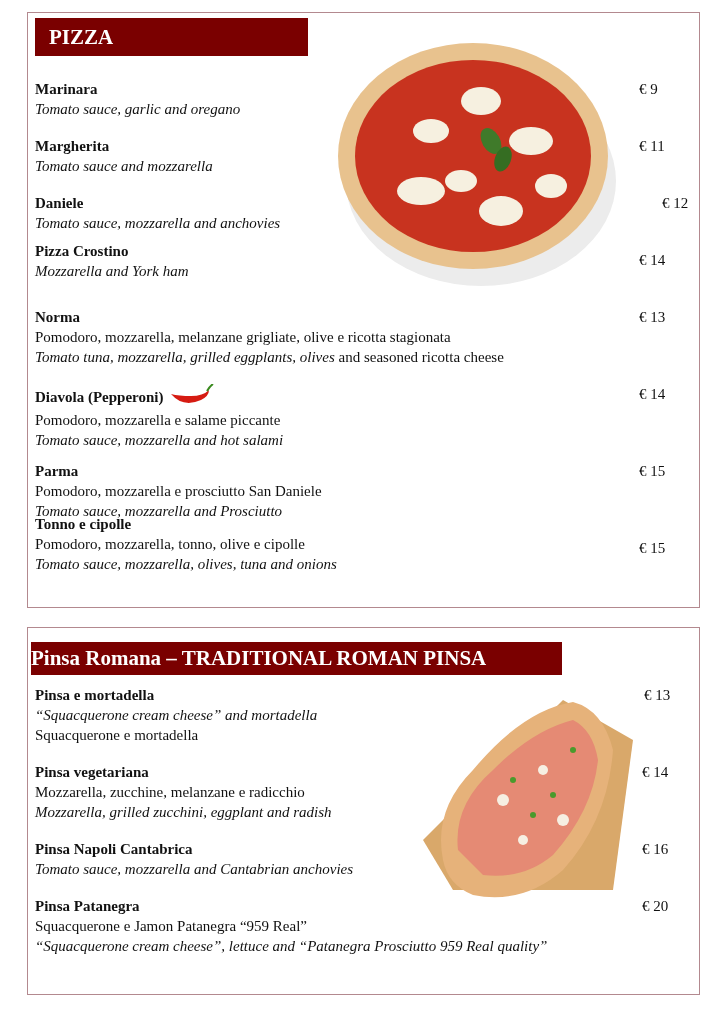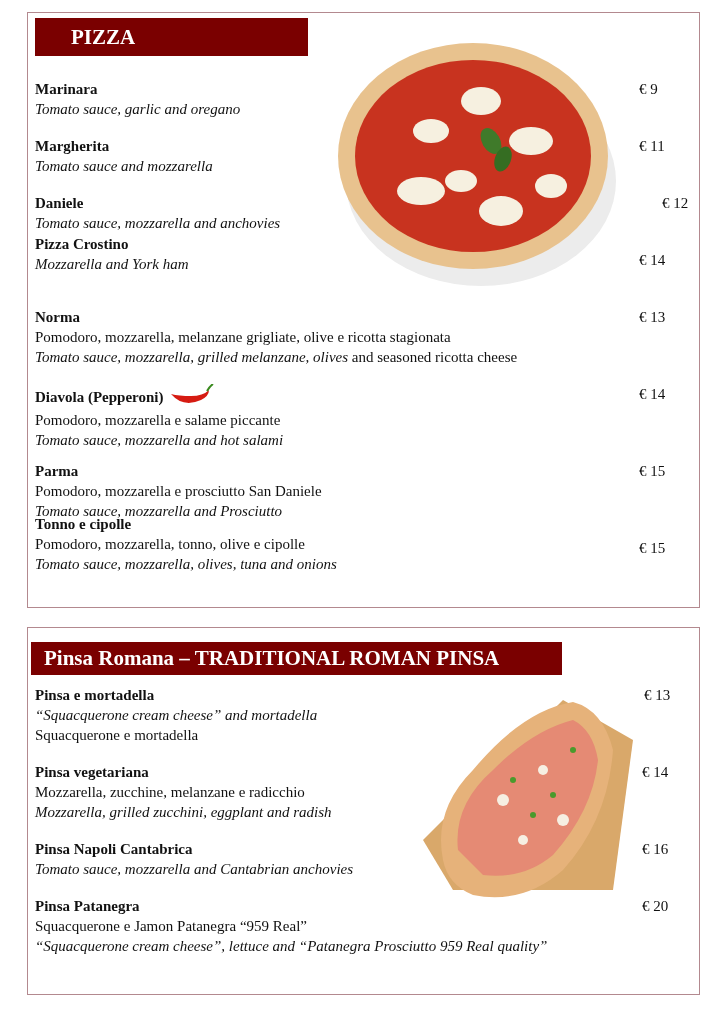--- a/index.html
+++ b/index.html
@@ -2,22 +2,22 @@
 <html><head>
 <meta charset="utf-8">
 <style>
   html, body { margin:0; padding:0; background:#ffffff; }
   body { width:724px; height:1024px; position:relative; overflow:hidden;
          font-family:"Liberation Serif","DejaVu Serif",serif; color:#111; }
   .box { position:absolute; border:1px solid #b3898f; background:#fff; }
   #box1 { left:27px; top:12px; width:671px; height:594px; }
   #box2 { left:27px; top:627px; width:671px; height:366px; }
   .banner { position:absolute; background:#7a0000; color:#fff; font-weight:bold; }
-  #banner1 { left:7px; top:5px; width:273px; height:38px; font-size:21px; line-height:38px; padding-left:36px; box-sizing:border-box; }
-  #banner2 { left:3px; top:14px; width:531px; height:33px; font-size:21px; line-height:33px; padding-left:13px; box-sizing:border-box; }
+  #banner1 { left:7px; top:5px; width:273px; height:38px; font-size:21px; line-height:38px; padding-left:14px; box-sizing:border-box; }
+  #banner2 { left:3px; top:14px; width:531px; height:33px; font-size:21px; line-height:33px; box-sizing:border-box; }
   .item { position:absolute; left:7px; }
   .name { font-weight:bold; font-size:15px; line-height:20px; display:flex; align-items:center; }
   .line { font-size:15px; line-height:20px; white-space:nowrap; }
   .it { font-style:italic; }
   .price { position:absolute; font-size:15px; line-height:20px; }
   .pizza-img { position:absolute; left:303px; top:28px; width:285px; height:250px; }
   .pinsa-img { position:absolute; left:385px; top:62px; width:222px; height:218px; }
 </style>
 </head>
 <body>
@@ -51,31 +51,31 @@
     <div class="line it">Tomato sauce and mozzarella</div>
   </div>
   <div class="price" style="left:611px;top:123px;">€ 11</div>
 
   <div class="item" style="top:180px;">
     <div class="name">Daniele</div>
     <div class="line it">Tomato sauce, mozzarella and anchovies</div>
   </div>
   <div class="price" style="left:611px;top:180px;margin-left:23px;">€ 12</div>
 
-  <div class="item" style="top:221px;text-align:right;">
+  <div class="item" style="top:228px;text-align:right;">
     <div class="name">Pizza Crostino</div>
     <div class="line it">Mozzarella and York ham</div>
   </div>
   <div class="price" style="left:611px;top:237px;">€ 14</div>
 
   <div class="item" style="top:294px;">
     <div class="name">Norma</div>
     <div class="line">Pomodoro, mozzarella, melanzane grigliate, olive e ricotta stagionata</div>
     <div class="line">
-      <span class="it">Tomato sauce, mozzarella, grilled melanzane, olives</span><span> and seasoned ricotta cheese</span>
+      <span class="it">Tomato tuna, mozzarella, grilled eggplants, olives</span><span> and seasoned ricotta cheese</span>
     </div>
   </div>
   <div class="price" style="left:611px;top:294px;">€ 13</div>
 
   <div class="item" style="top:371px;">
     <div class="name">
       <span>Diavola (Pepperoni)</span>
       <svg width="46" height="26" viewBox="0 0 46 26" style="margin-left:6px;">
         <path d="M2 10 Q14 24 32 16 Q40 12 40 6 Q34 12 22 12 Q10 12 2 10 Z" fill="#d61b12"></path>
         <path d="M38 7 Q41 2 44 0" stroke="#3a8a1f" stroke-width="2" fill="none"></path>

